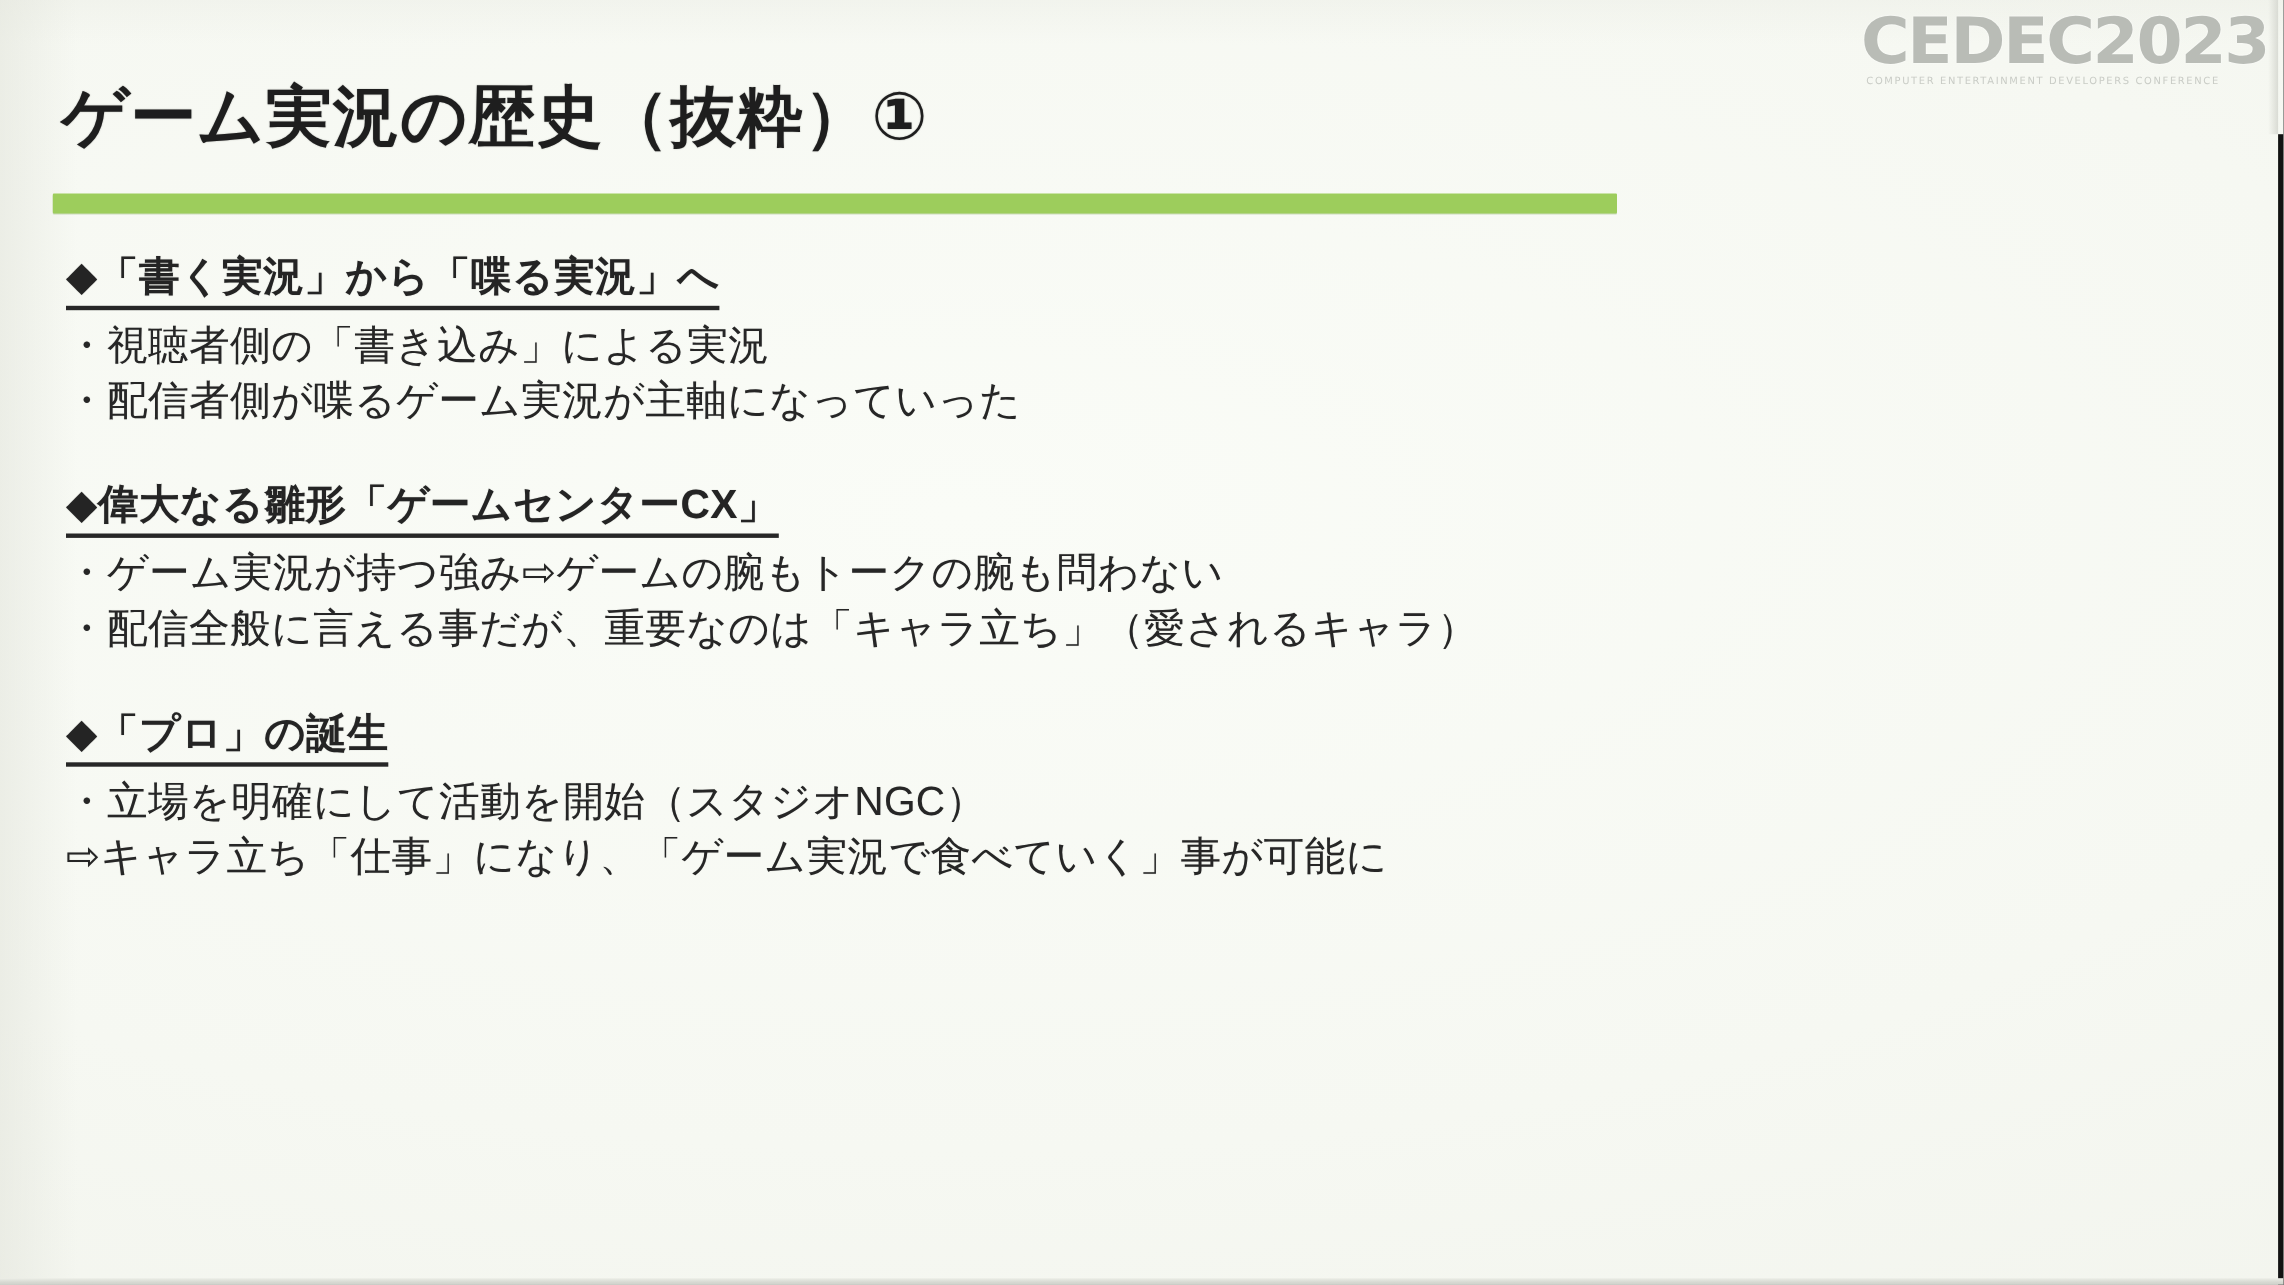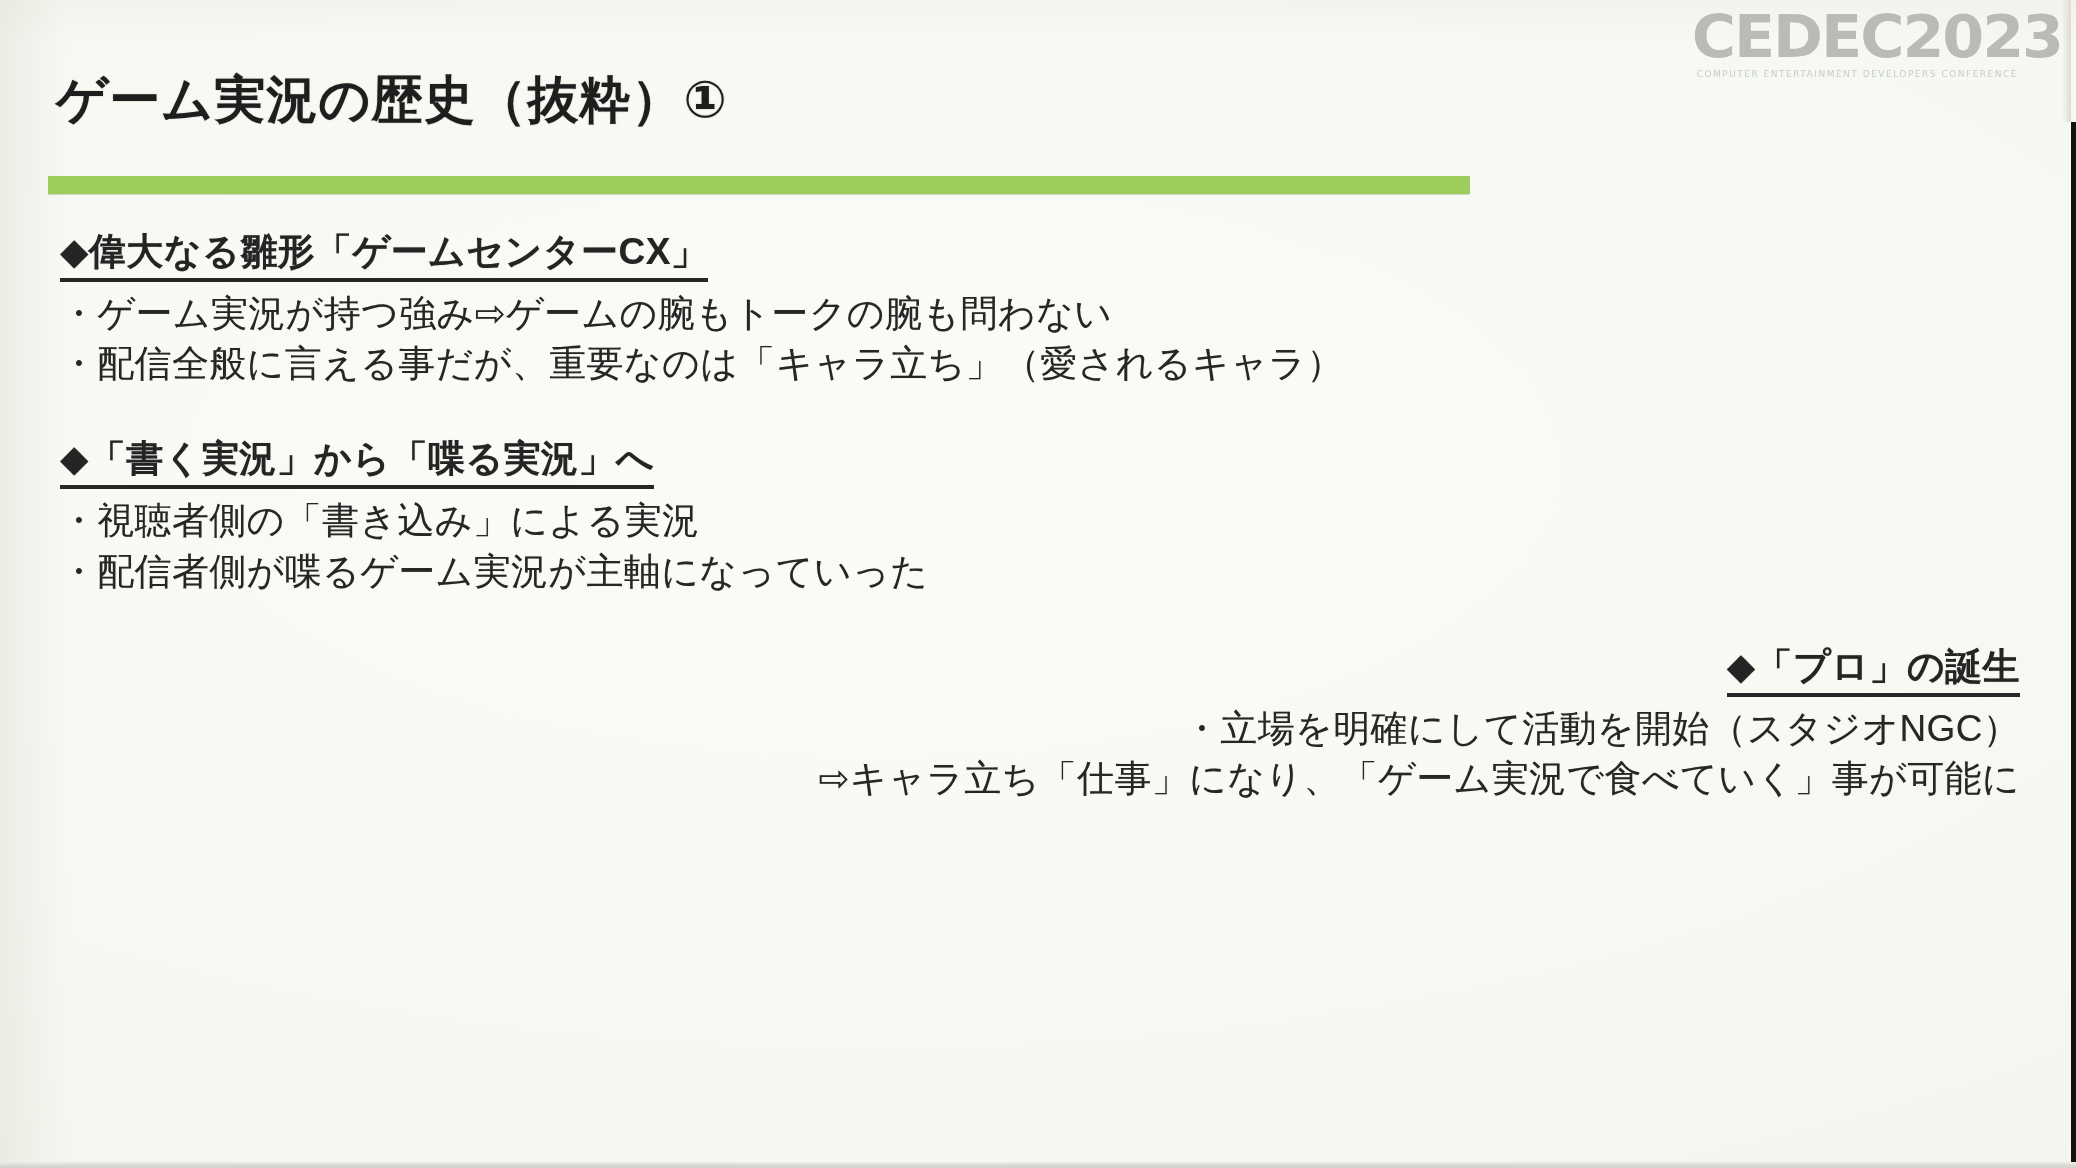--- a/index.html
+++ b/index.html
@@ -93,21 +93,21 @@
     margin-top: 3px;
     margin-right: 44px;
     white-space: nowrap;
   }
 
   
   .slide-title {
     position: absolute;
     top: 66px;
     left: 56px;
-    font-size: 51px;
+    font-size: 60px;
     font-weight: 700;
     color: #1e1e1e;
     letter-spacing: 1px;
     white-space: nowrap;
     text-shadow: 0 0 1.2px rgba(40,40,40,0.45);
   }
   .title-rule {
     position: absolute;
     top: 176px;
     left: 48px;
@@ -119,21 +119,21 @@
   }
 
   
   .body-block {
     position: absolute;
     top: 228px;
     left: 60px;
     width: 1960px;
   }
   .section { margin-bottom: 46px; }
-  .section:last-child { margin-bottom: 0; text-align: right; }
+  .section:last-child { margin-bottom: 0; }
 
   .section-heading {
     display: inline-block;
     font-size: 37px;
     font-weight: 600;
     color: #242424;
     line-height: 1.32;
     border-bottom: 4px solid #272727;
     padding-bottom: 1px;
     margin-bottom: 7px;
@@ -164,29 +164,29 @@
     <div class="logo-mark">CEDEC2023</div>
     <div class="logo-sub">COMPUTER ENTERTAINMENT DEVELOPERS CONFERENCE</div>
   </div>
 
   <div class="slide-title">ゲーム実況の歴史（抜粋）①</div>
   <div class="title-rule"></div>
 
   <div class="body-block">
 
     <div class="section">
+      <div class="section-heading">◆「書く実況」から「喋る実況」へ</div>
+      <div class="section-line">・視聴者側の「書き込み」による実況</div>
+      <div class="section-line">・配信者側が喋るゲーム実況が主軸になっていった</div>
+    </div>
+
+    <div class="section">
       <div class="section-heading">◆偉大なる雛形「ゲームセンターCX」</div>
       <div class="section-line">・ゲーム実況が持つ強み⇨ゲームの腕もトークの腕も問わない</div>
       <div class="section-line">・配信全般に言える事だが、重要なのは「キャラ立ち」（愛されるキャラ）</div>
-    </div>
-
-    <div class="section">
-      <div class="section-heading">◆「書く実況」から「喋る実況」へ</div>
-      <div class="section-line">・視聴者側の「書き込み」による実況</div>
-      <div class="section-line">・配信者側が喋るゲーム実況が主軸になっていった</div>
     </div>
 
 
     <div class="section">
       <div class="section-heading">◆「プロ」の誕生</div>
       <div class="section-line">・立場を明確にして活動を開始（スタジオNGC）</div>
       <div class="section-line">⇨キャラ立ち「仕事」になり、「ゲーム実況で食べていく」事が可能に</div>
     </div>
 
   </div>

